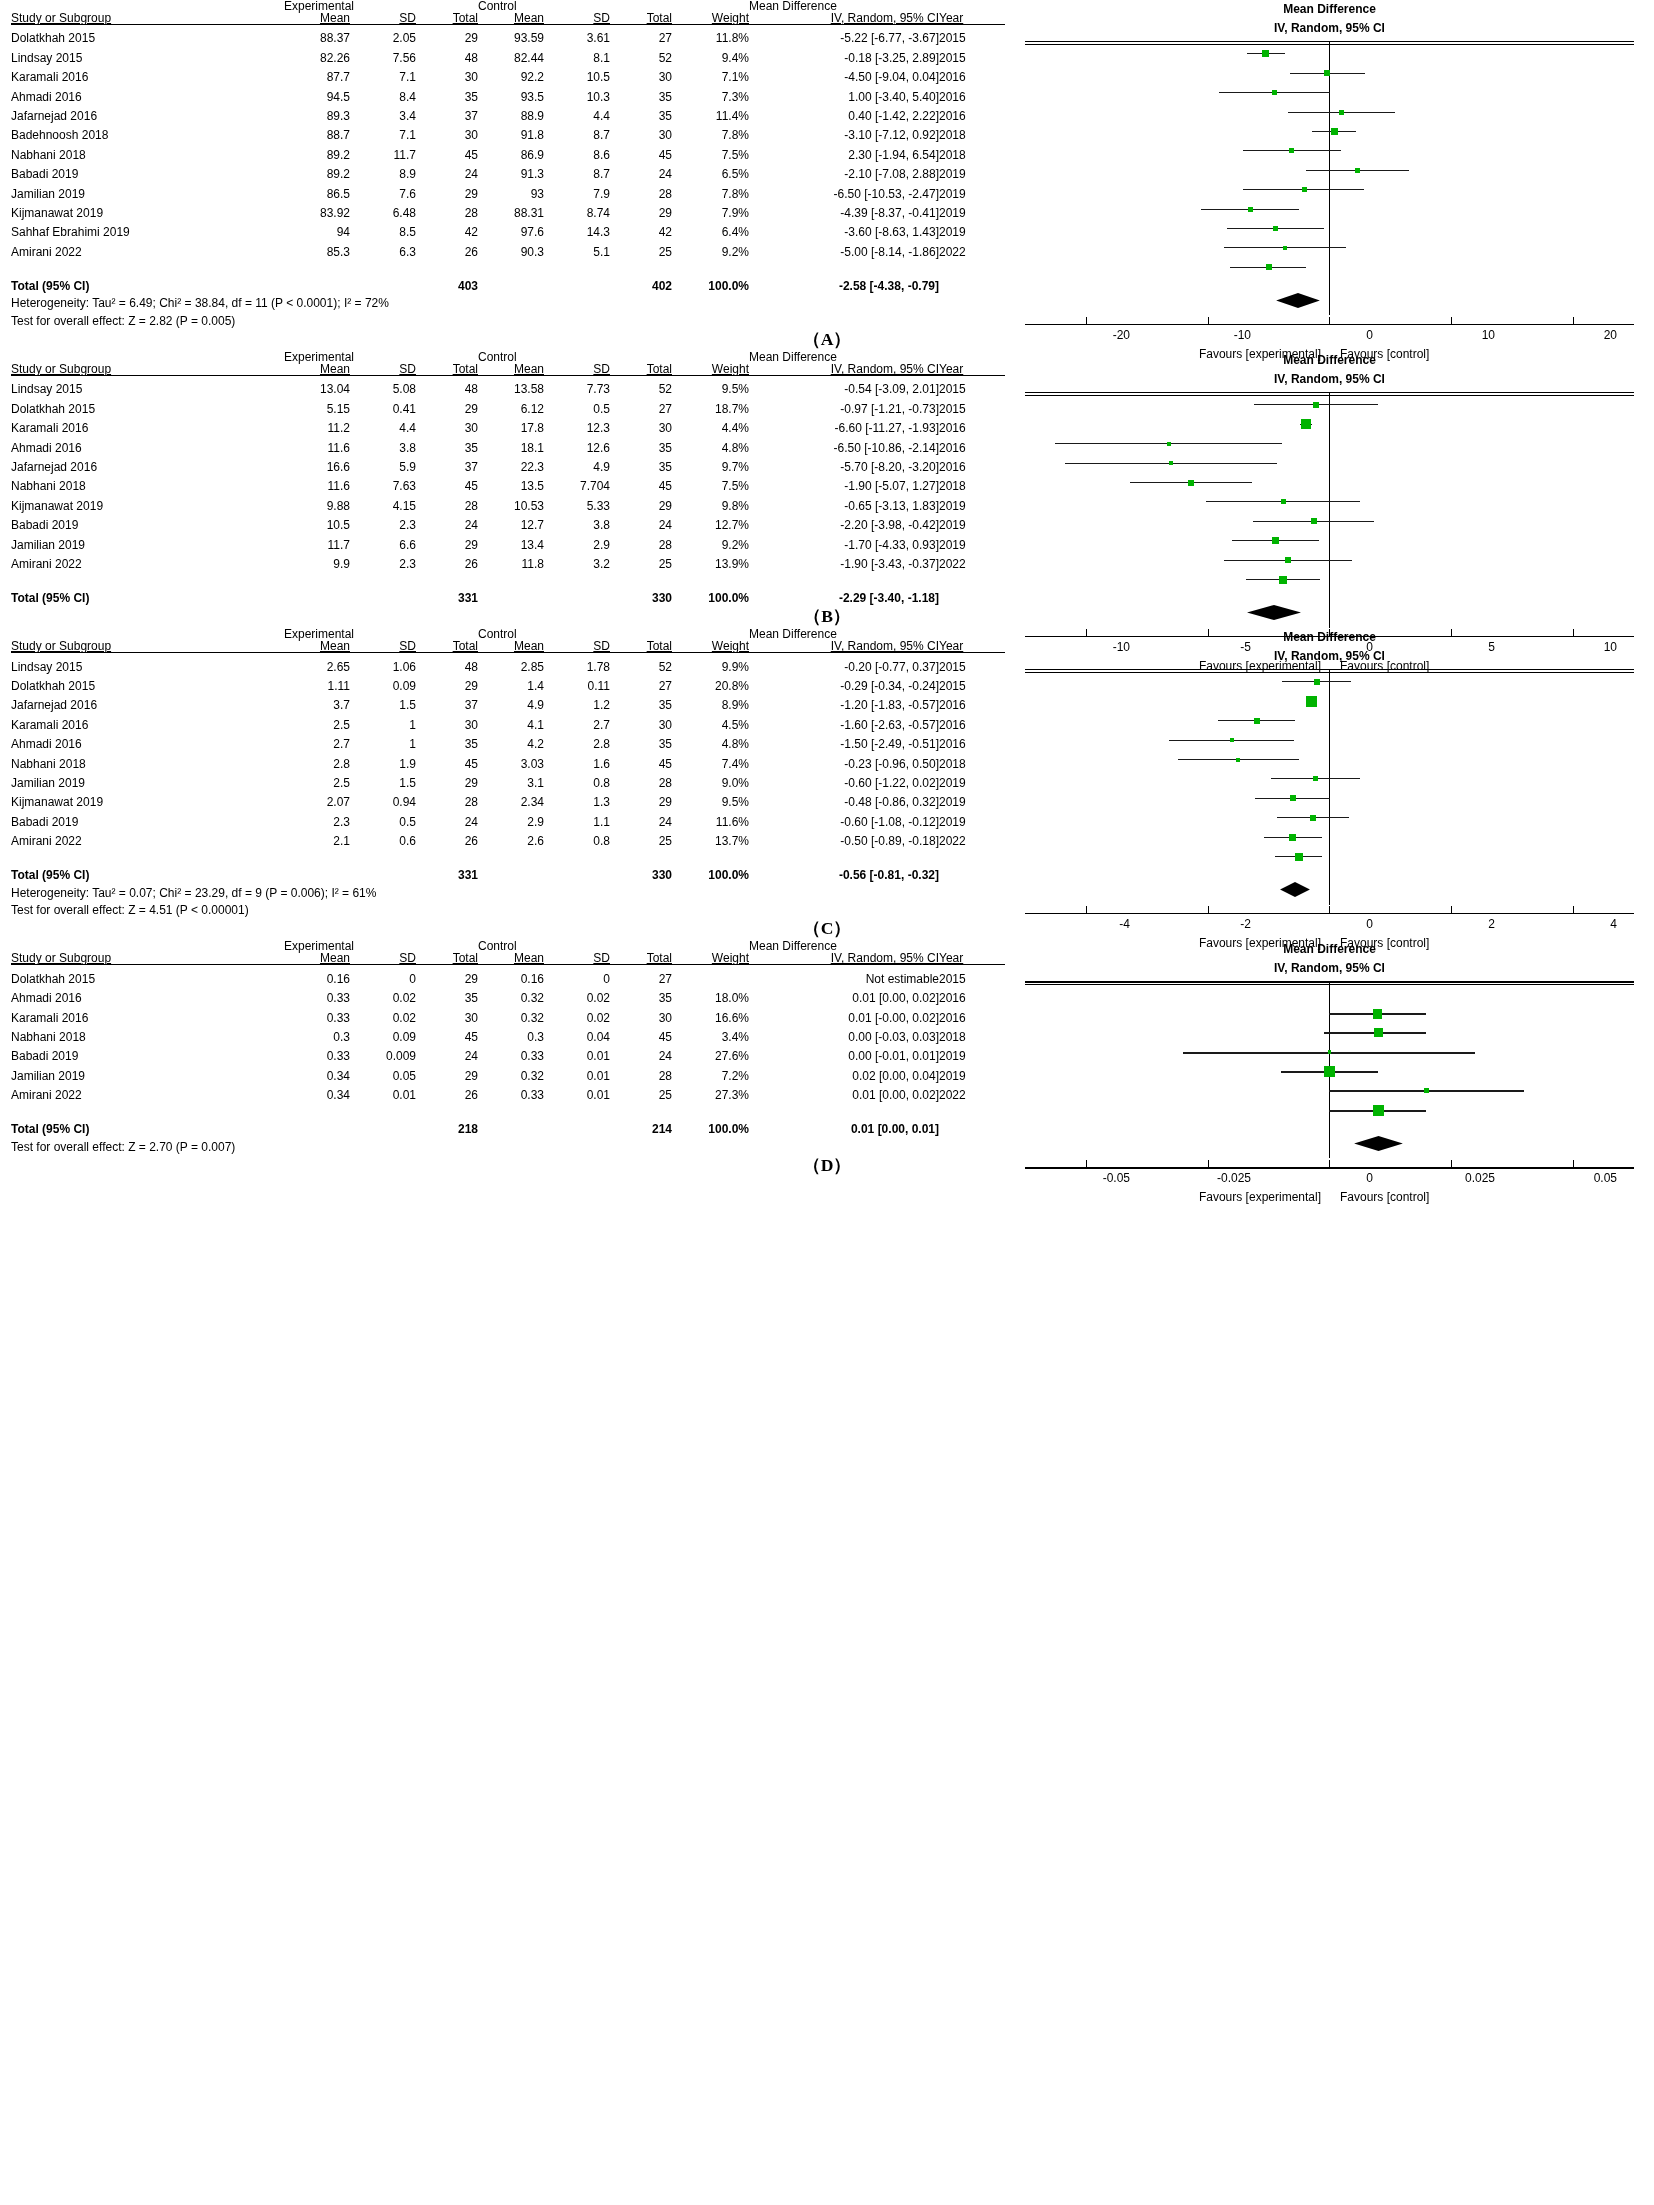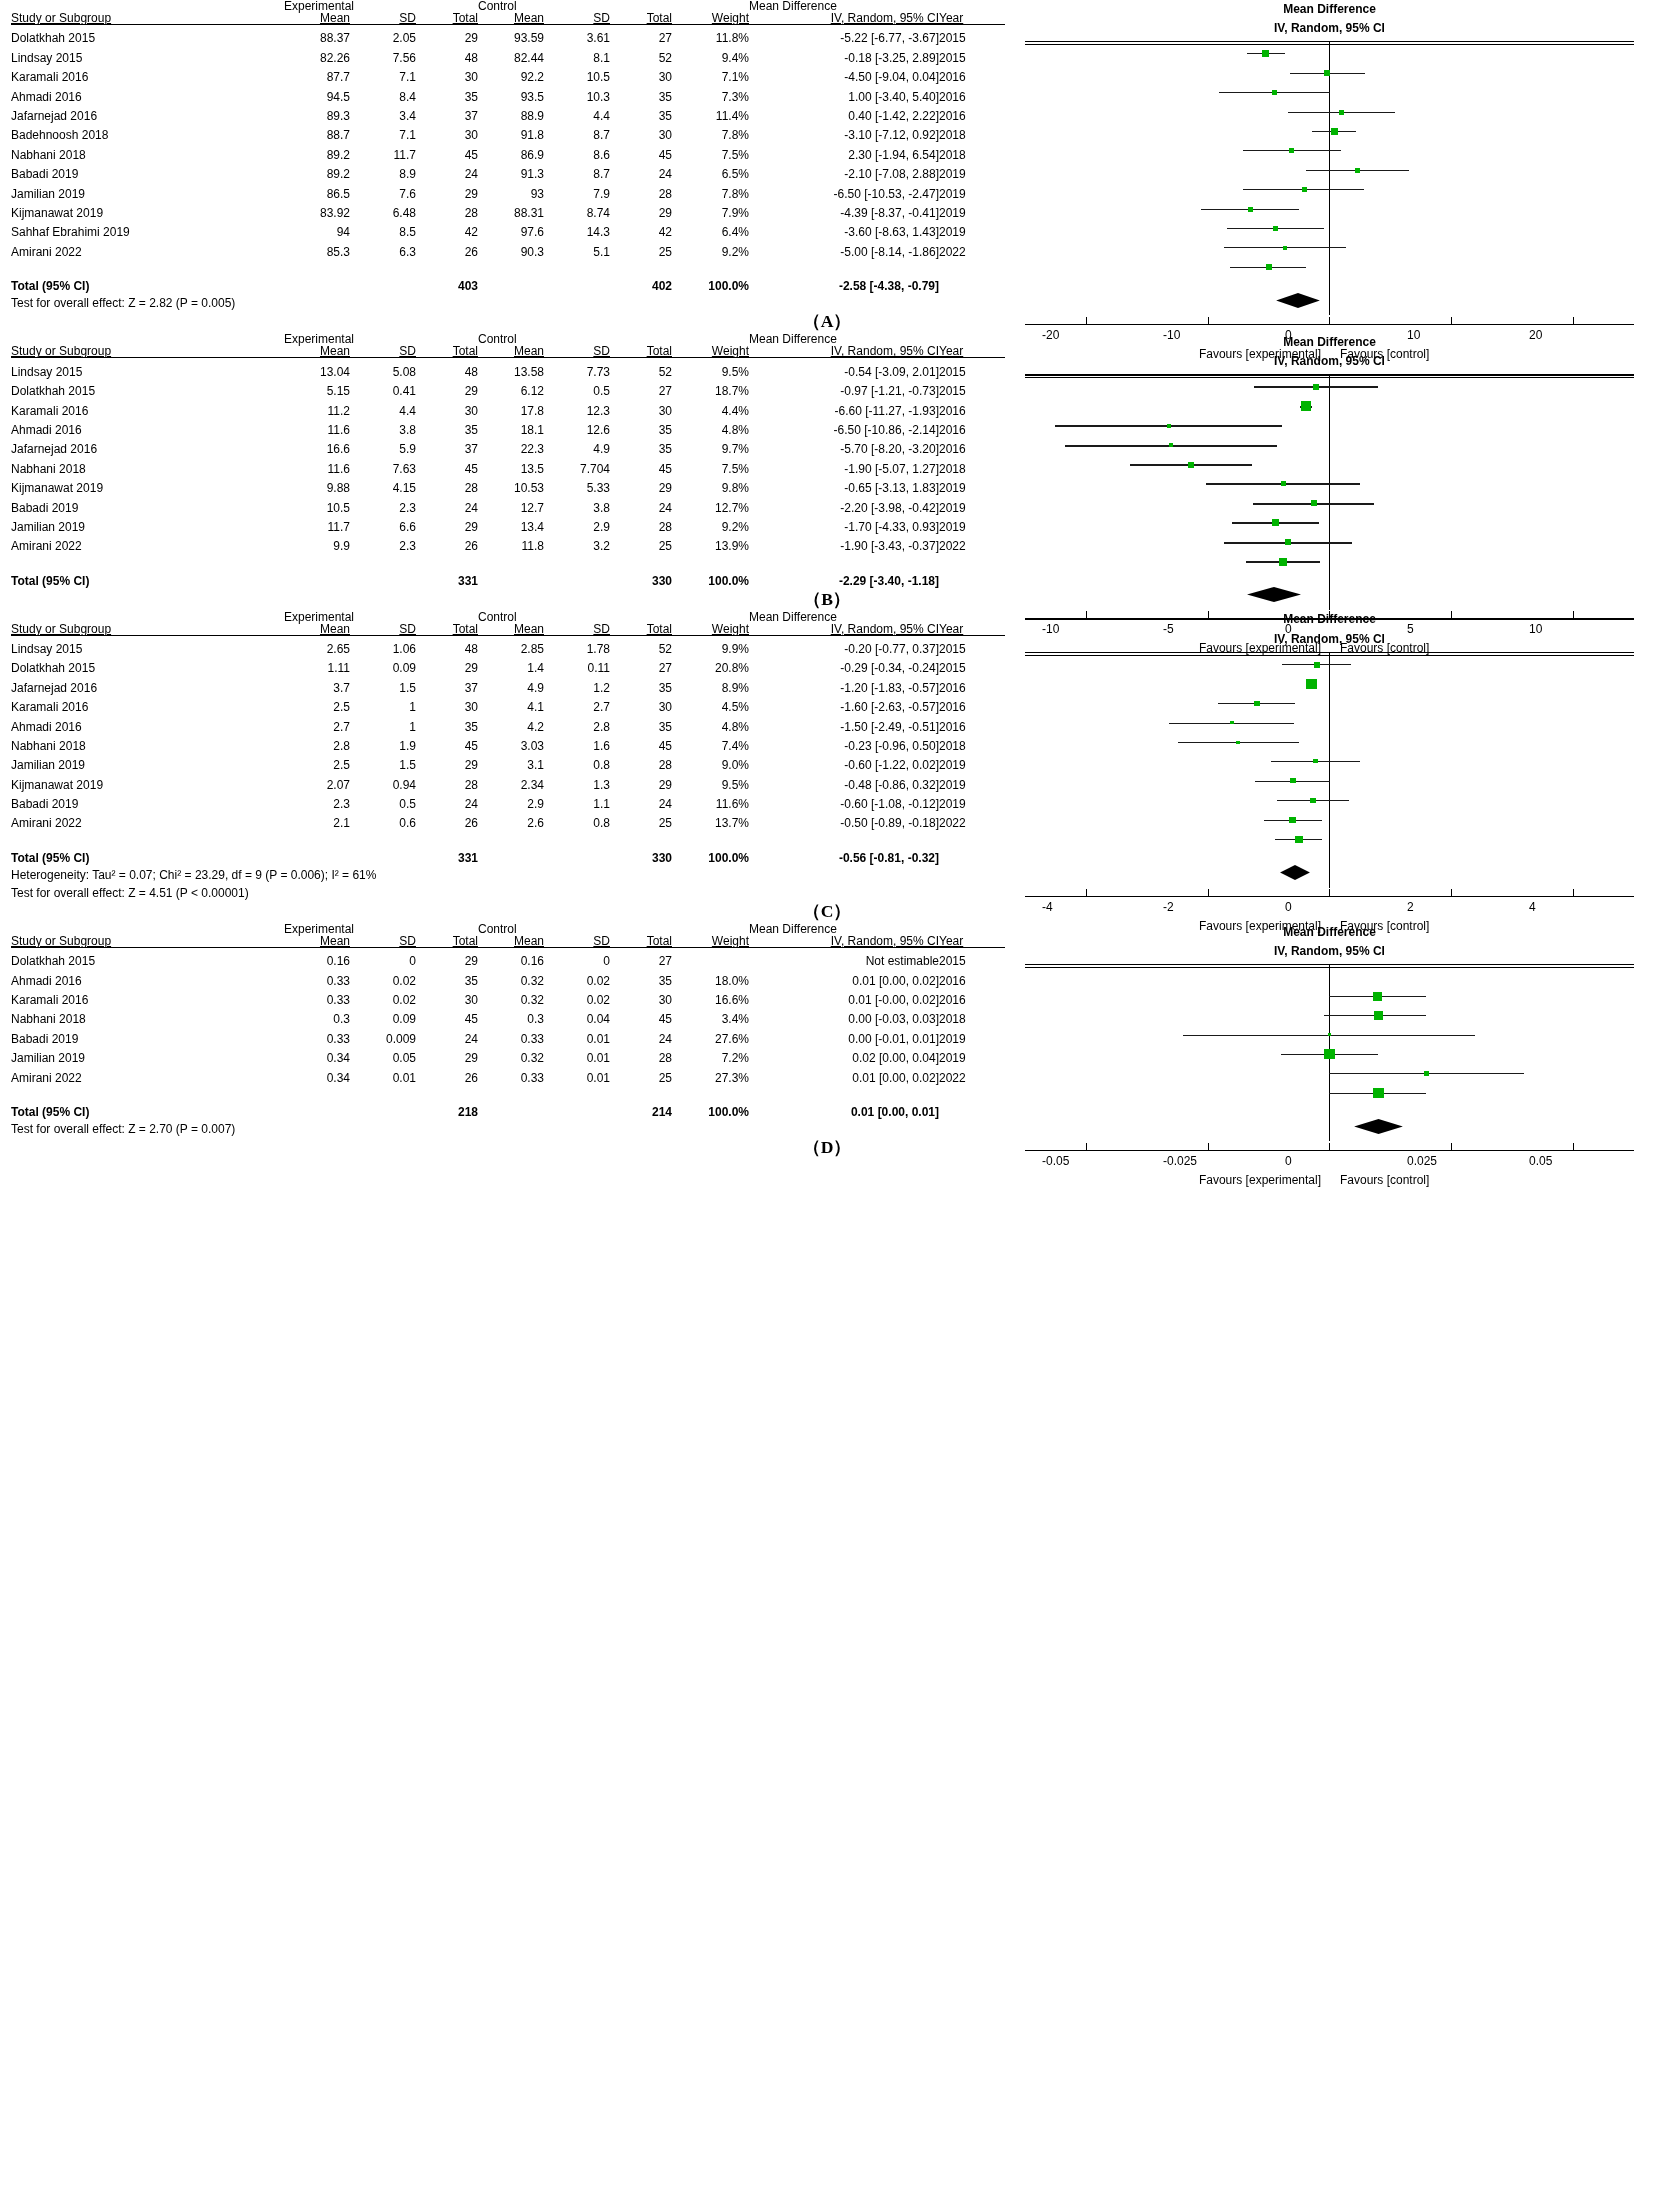--- a/index.html
+++ b/index.html
@@ -32,21 +32,21 @@
   .plotwrap{position:absolute;top:0;right:0;}
   .plot{position:relative;}
   .zeroline{position:absolute;width:0.9px;background:#000;left:0;top:0;}
   .tophr{position:absolute;height:1.3px;background:#000;left:0;}
   .tophr2{position:absolute;height:0.4px;background:#000;left:0;}
   .ptitle{position:absolute;text-align:center;font-weight:bold;font-size:12px;white-space:nowrap;}
   .ci{position:absolute;height:1.3px;background:#1a1a1a;}
   .sq{position:absolute;background:#00b300;}
   .axis{position:absolute;height:1.3px;background:#000;}
   .tick{position:absolute;width:0.9px;height:7.5px;background:#000;}
-  .tlabel{position:absolute;font-size:12px;text-align:left;white-space:nowrap;}
+  .tlabel{position:absolute;font-size:12px;text-align:right;white-space:nowrap;}
   .favour{position:absolute;font-size:12px;white-space:nowrap;}
 
   .panel-label{
     width:100%;text-align:center;font-family:"Liberation Serif","DejaVu Serif",serif;
     font-size:17.6px;font-weight:bold;
   }
 </style>
 </head>
 <body>
 
@@ -229,20 +229,23 @@
               <td class="c-study">Total (95% CI)</td>
               <td class="c-num"></td>
               <td class="c-num"></td>
               <td class="c-tot">403</td>
               <td class="c-num"></td>
               <td class="c-num"></td>
               <td class="c-tot">402</td>
               <td class="c-wt">100.0%</td>
               <td class="c-ci">-2.58 [-4.38, -0.79]</td>
               <td class="c-year"></td>
+            </tr>
+            <tr>
+              <td class="statline" colspan="10">Heterogeneity: Tau² = 6.49; Chi² = 38.84, df = 11 (P &lt; 0.0001); I² = 72%</td>
             </tr>
             <tr>
               <td class="statline" colspan="10">Test for overall effect: Z = 2.82 (P = 0.005)</td>
             </tr>
           </tbody>
         </table>
         <div class="plotwrap" style="left:1014px;top:0px;">
           <div class="plot" style="width:609px;height:360px;">
             <div class="ptitle" style="left:172px;top:1.8px;width:265px;">Mean Difference</div>
             <div class="ptitle" style="left:172px;top:21px;width:265px;">IV, Random, 95% CI</div>

